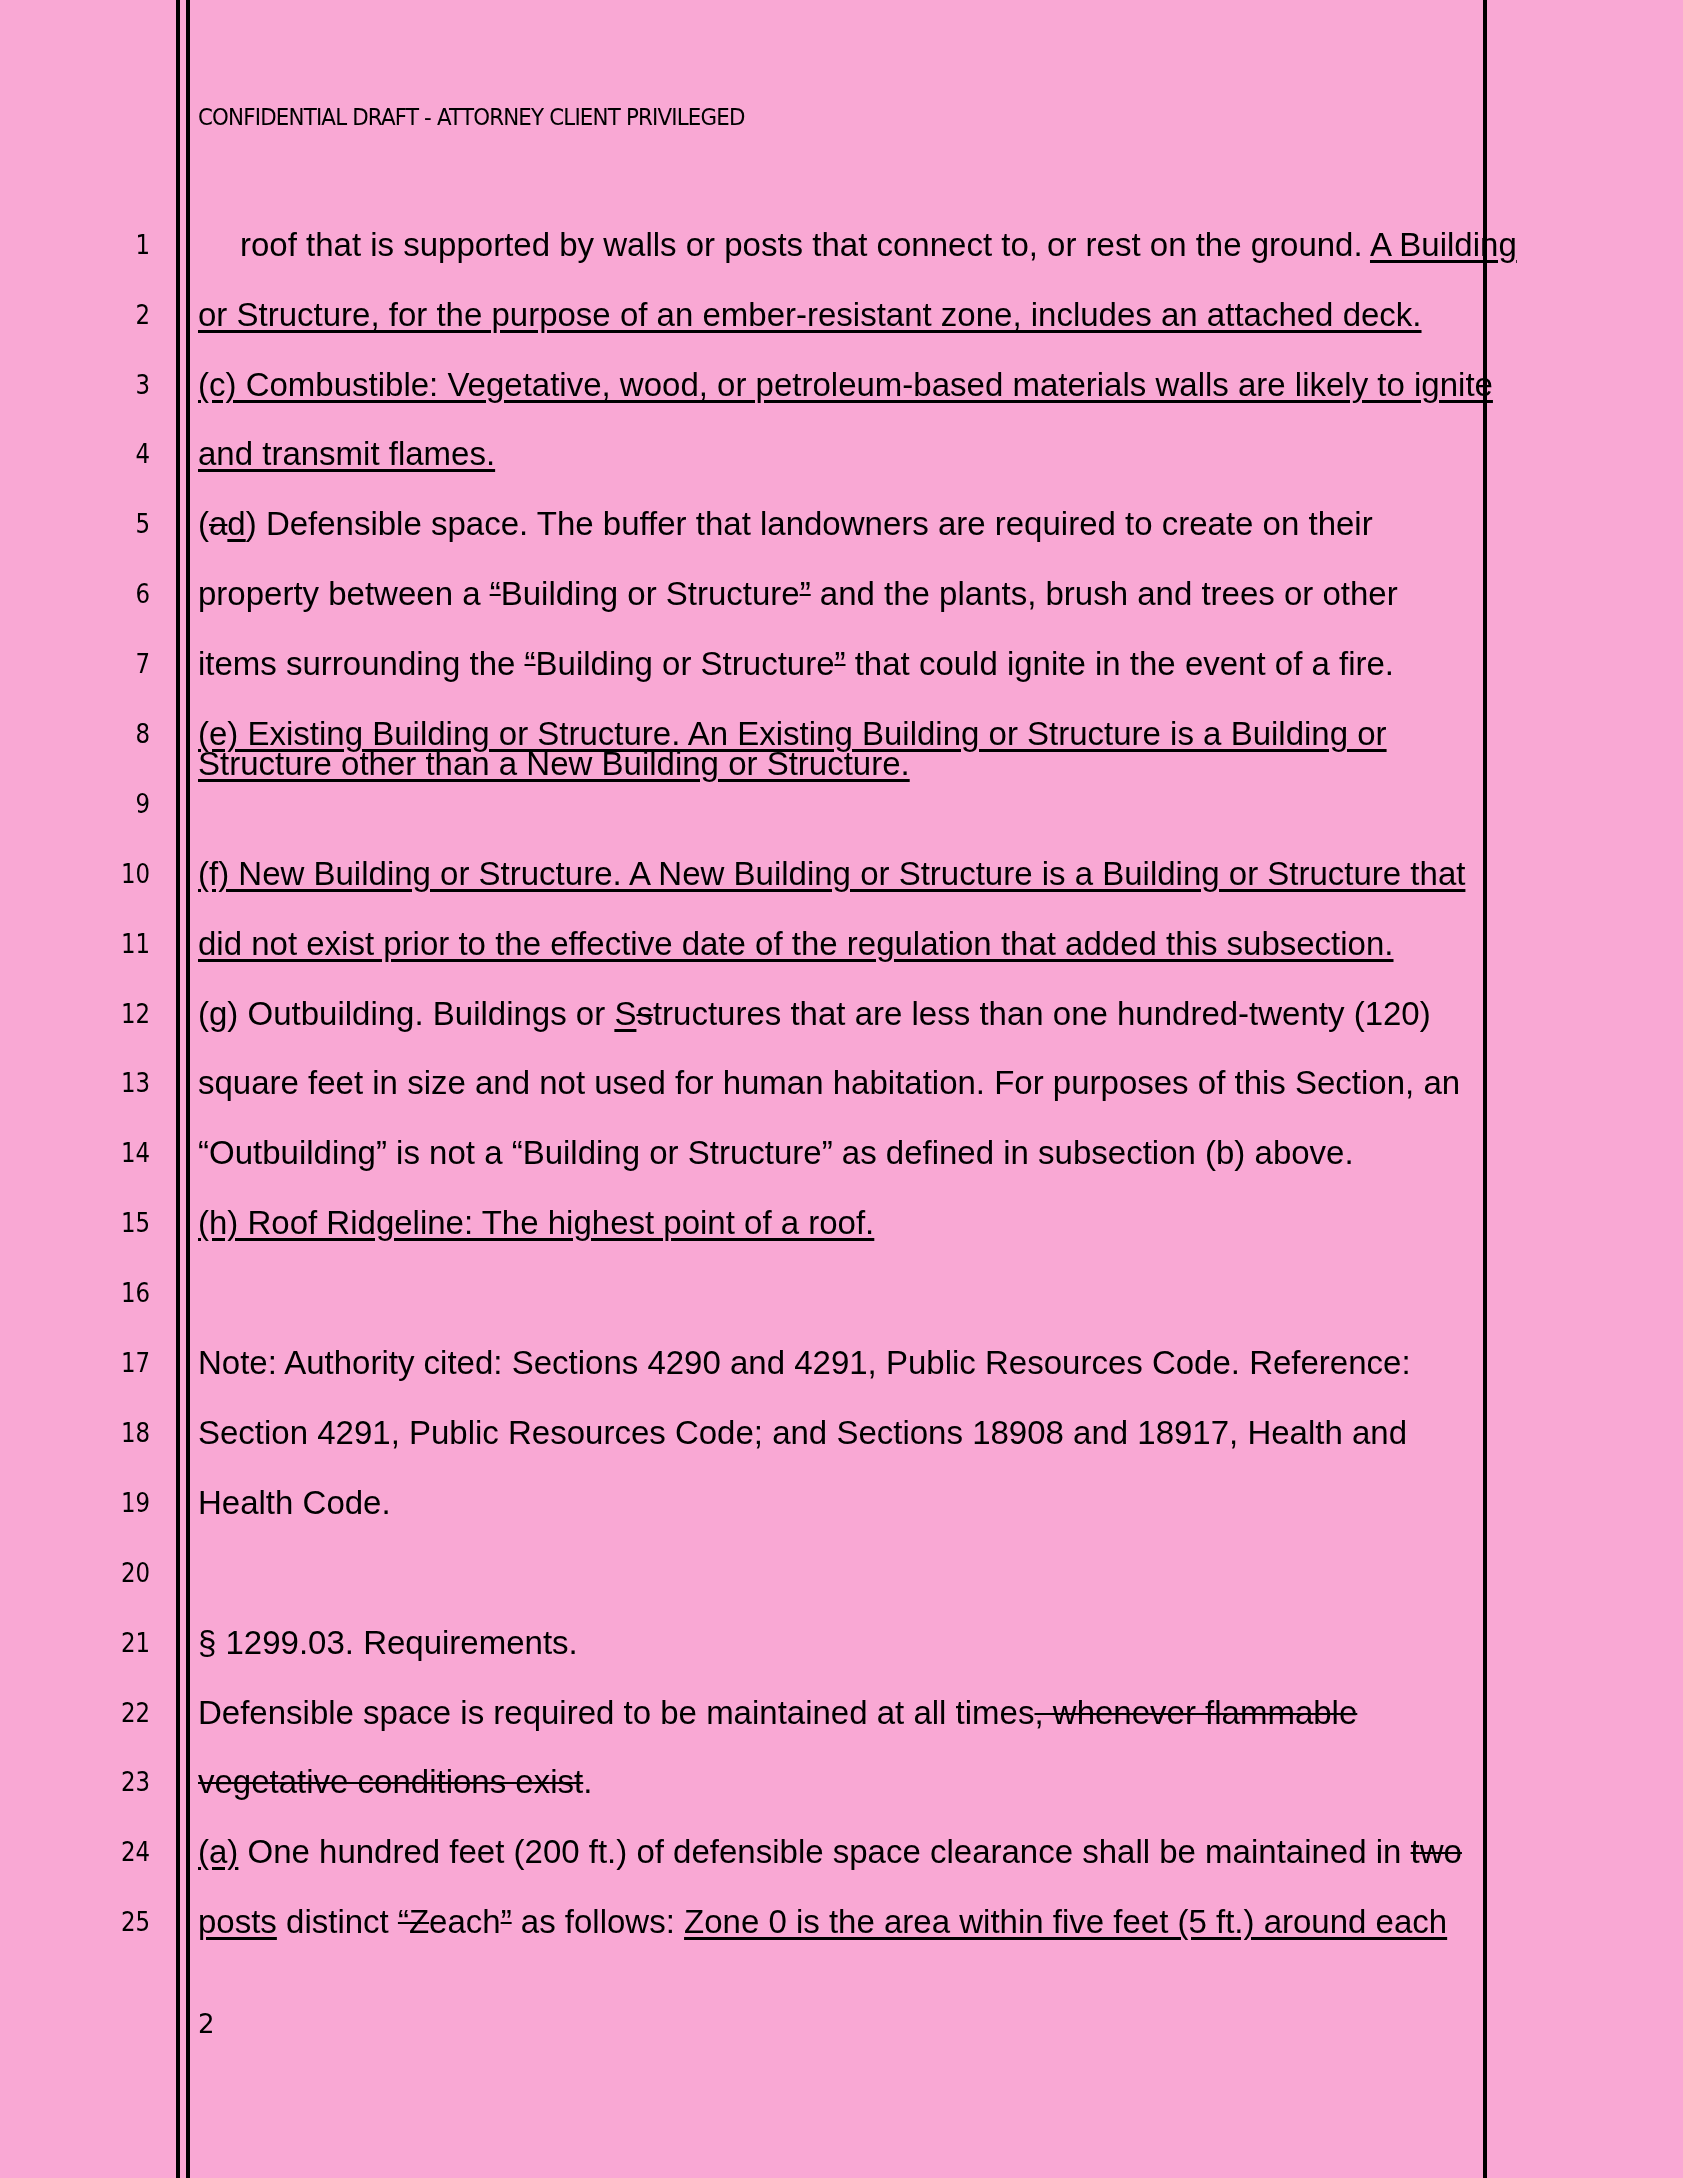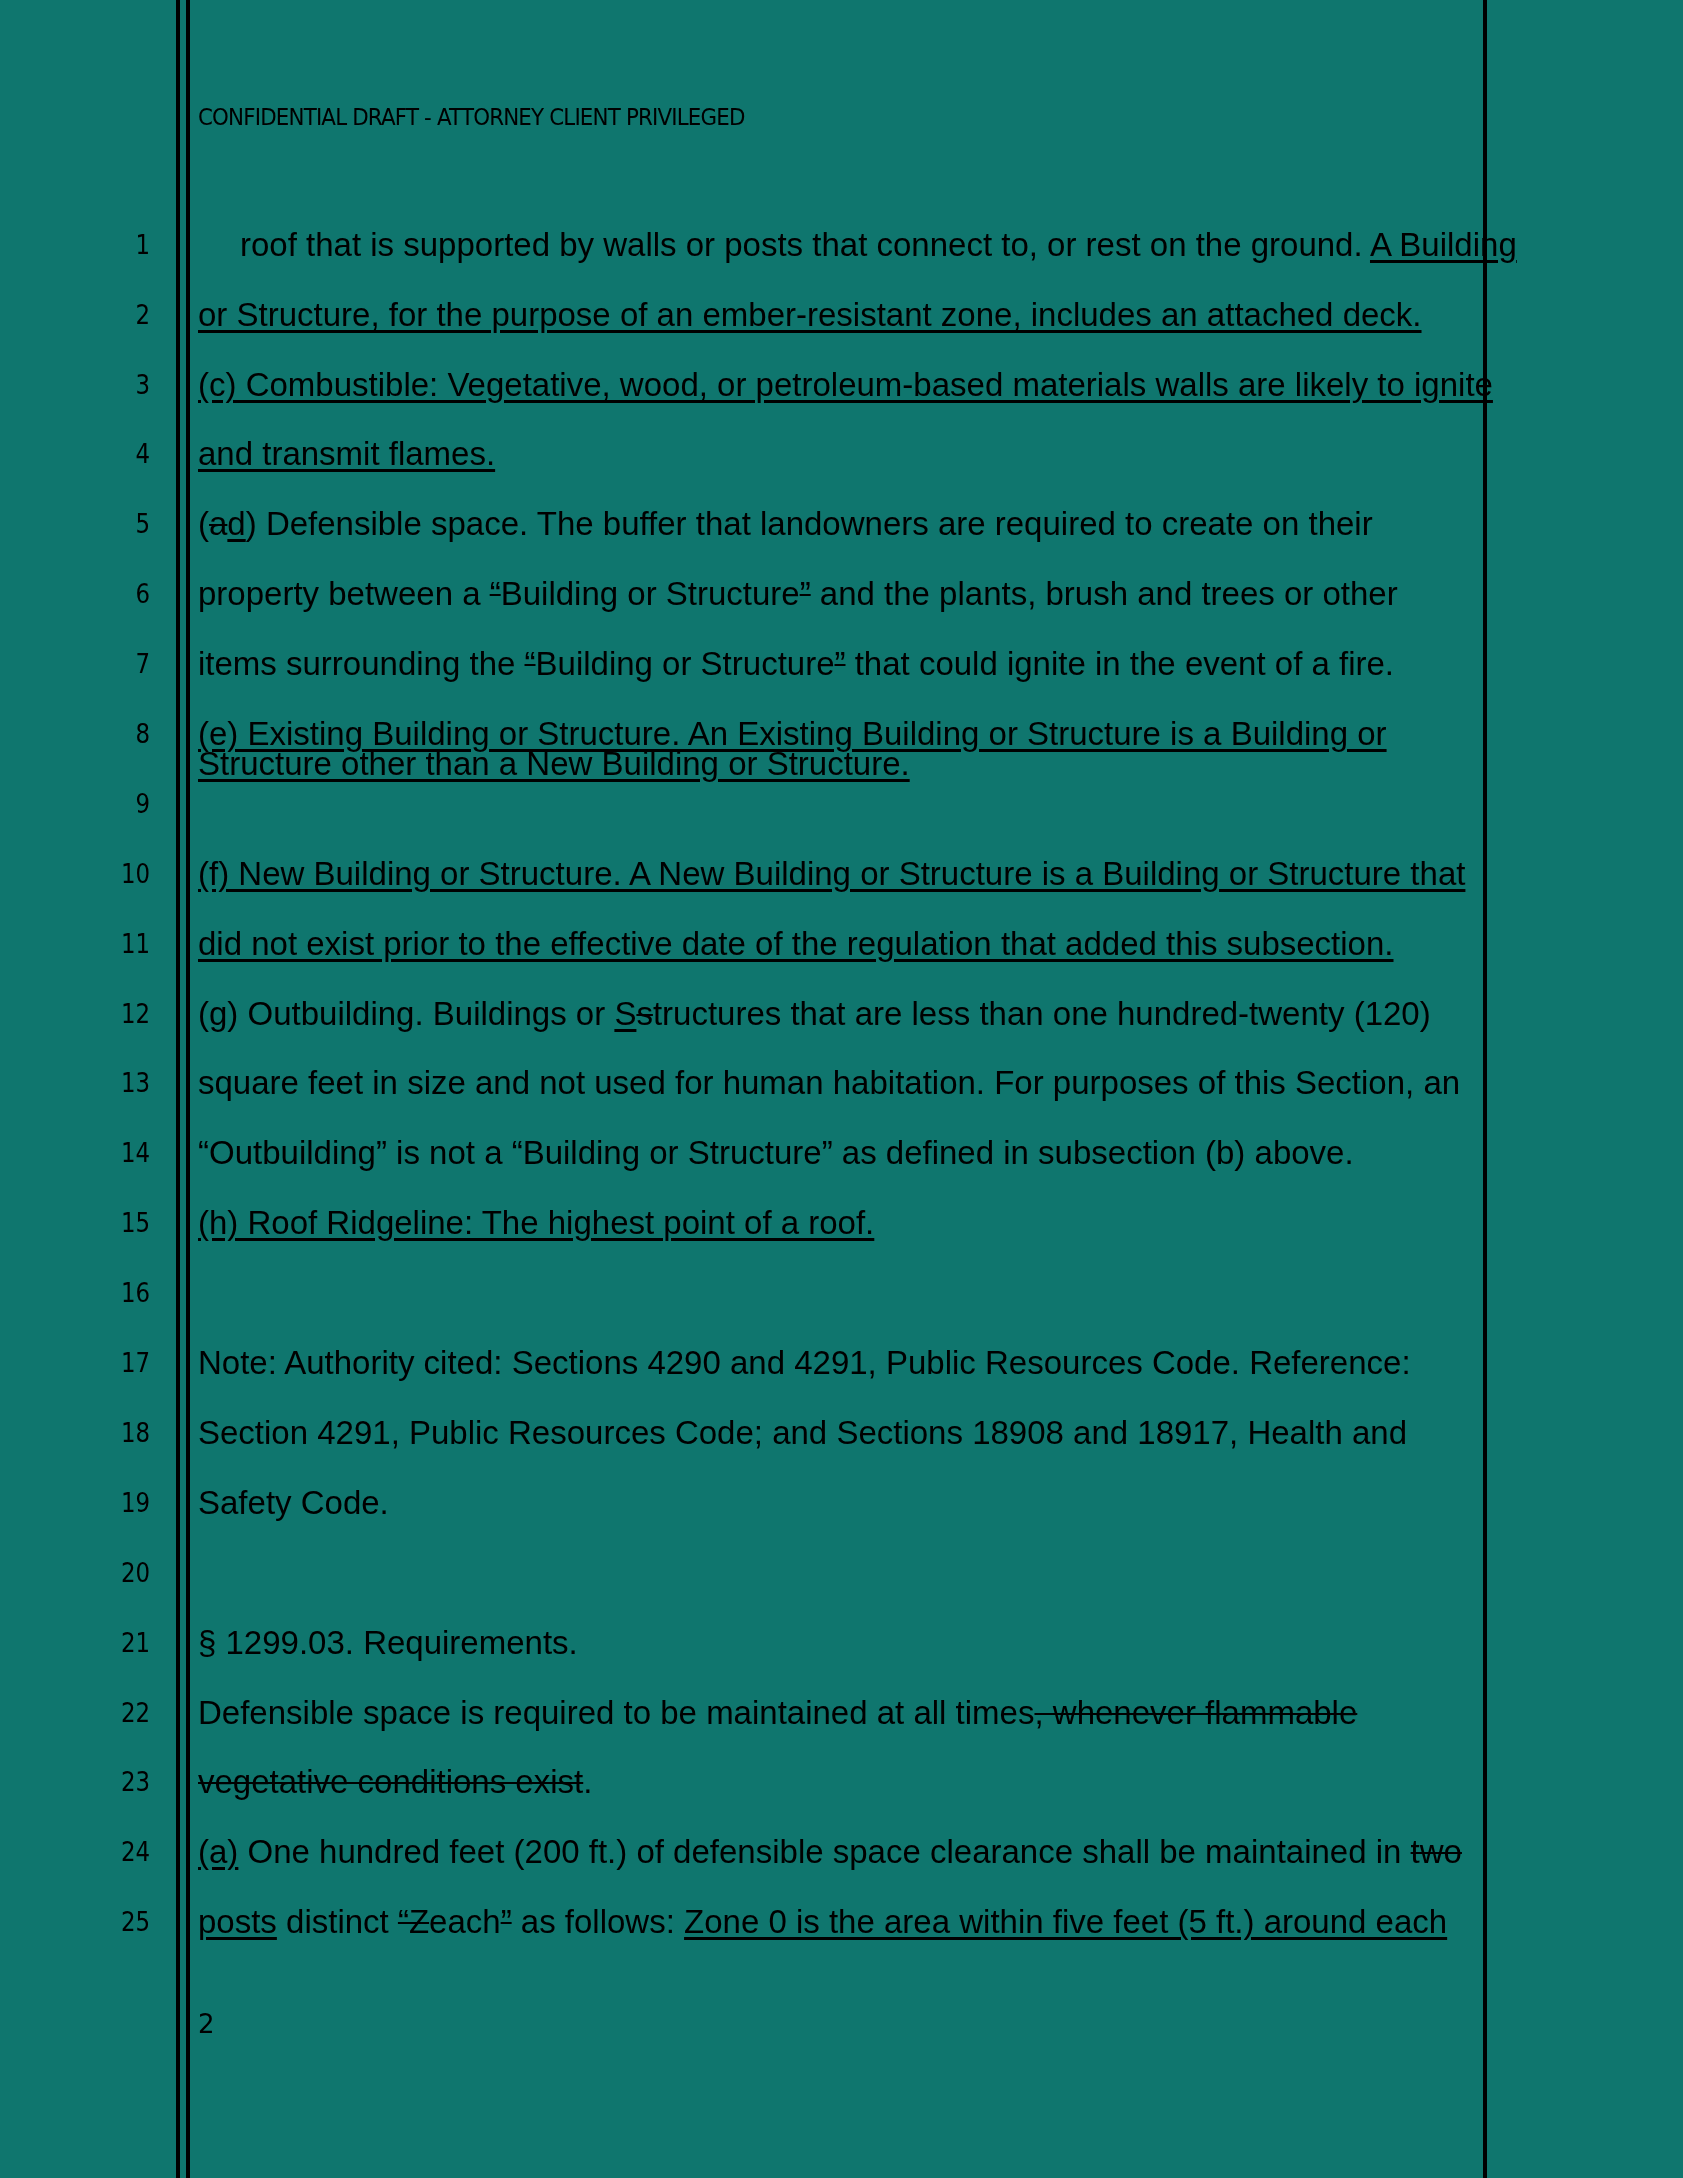--- a/index.html
+++ b/index.html
@@ -1,17 +1,17 @@
 <!DOCTYPE html>
 <html><head>
 <meta charset="utf-8">
 <style>
   html, body { margin: 0; padding: 0; background: #ffffff; }
   body { width: 1683px; height: 2178px; position: relative; overflow: hidden; color: #000; }
-  .page { position: absolute; left: 0; top: 0; width: 1683px; height: 2178px; background: #0f766e; }
+  .page { position: absolute; left: 0; top: 0; width: 1683px; height: 2178px; background: #f9a8d4; }
   .vline { position: absolute; top: 0; height: 2178px; background: #000; }
   .vline.l1 { left: 176px; width: 4px; }
   .vline.l2 { left: 186px; width: 4px; }
   .vline.r1 { left: 1483px; width: 4px; }
   .header {
     position: absolute; left: 198px; top: 99px;
     font-family: "DejaVu Sans", sans-serif; font-size: 23px; letter-spacing: -0.9px;
     line-height: 36px; white-space: nowrap; transform: scaleX(0.93); transform-origin: left center;
   }
   .linenum {
@@ -71,21 +71,21 @@
       <div class="textline" style="top: 1133px;"><span class="seg-n">“Outbuilding” is not a “Building or Structure” as defined in subsection (b) above.</span></div>
       <div class="linenum" style="top: 1203px;">15</div>
       <div class="textline" style="top: 1203px;"><span class="seg-u">(h) Roof Ridgeline: The highest point of a roof.</span></div>
       <div class="linenum" style="top: 1273px;">16</div>
       <div class="textline" style="top: 1273px;"></div>
       <div class="linenum" style="top: 1343px;">17</div>
       <div class="textline" style="top: 1343px;"><span class="seg-n">Note: Authority cited: Sections 4290 and 4291, Public Resources Code. Reference:</span></div>
       <div class="linenum" style="top: 1413px;">18</div>
       <div class="textline" style="top: 1413px;"><span class="seg-n">Section 4291, Public Resources Code; and Sections 18908 and 18917, Health and</span></div>
       <div class="linenum" style="top: 1483px;">19</div>
-      <div class="textline" style="top: 1483px;"><span class="seg-n">Safety Code.</span></div>
+      <div class="textline" style="top: 1483px;"><span class="seg-n">Health Code.</span></div>
       <div class="linenum" style="top: 1553px;">20</div>
       <div class="textline" style="top: 1553px;"></div>
       <div class="linenum" style="top: 1623px;">21</div>
       <div class="textline" style="top: 1623px;"><span class="seg-n">§ 1299.03. Requirements.</span></div>
       <div class="linenum" style="top: 1693px;">22</div>
       <div class="textline" style="top: 1693px;"><span class="seg-n">Defensible space is required to be maintained at all times</span><span class="seg-s">, whenever flammable</span></div>
       <div class="linenum" style="top: 1762px;">23</div>
       <div class="textline" style="top: 1762px;"><span class="seg-s">vegetative conditions exist</span><span class="seg-n">.</span></div>
       <div class="linenum" style="top: 1832px;">24</div>
       <div class="textline" style="top: 1832px;"><span class="seg-u">(a)</span><span class="seg-n"> One hundred feet (200 ft.) of defensible space clearance shall be maintained in </span><span class="seg-s">two</span></div>

